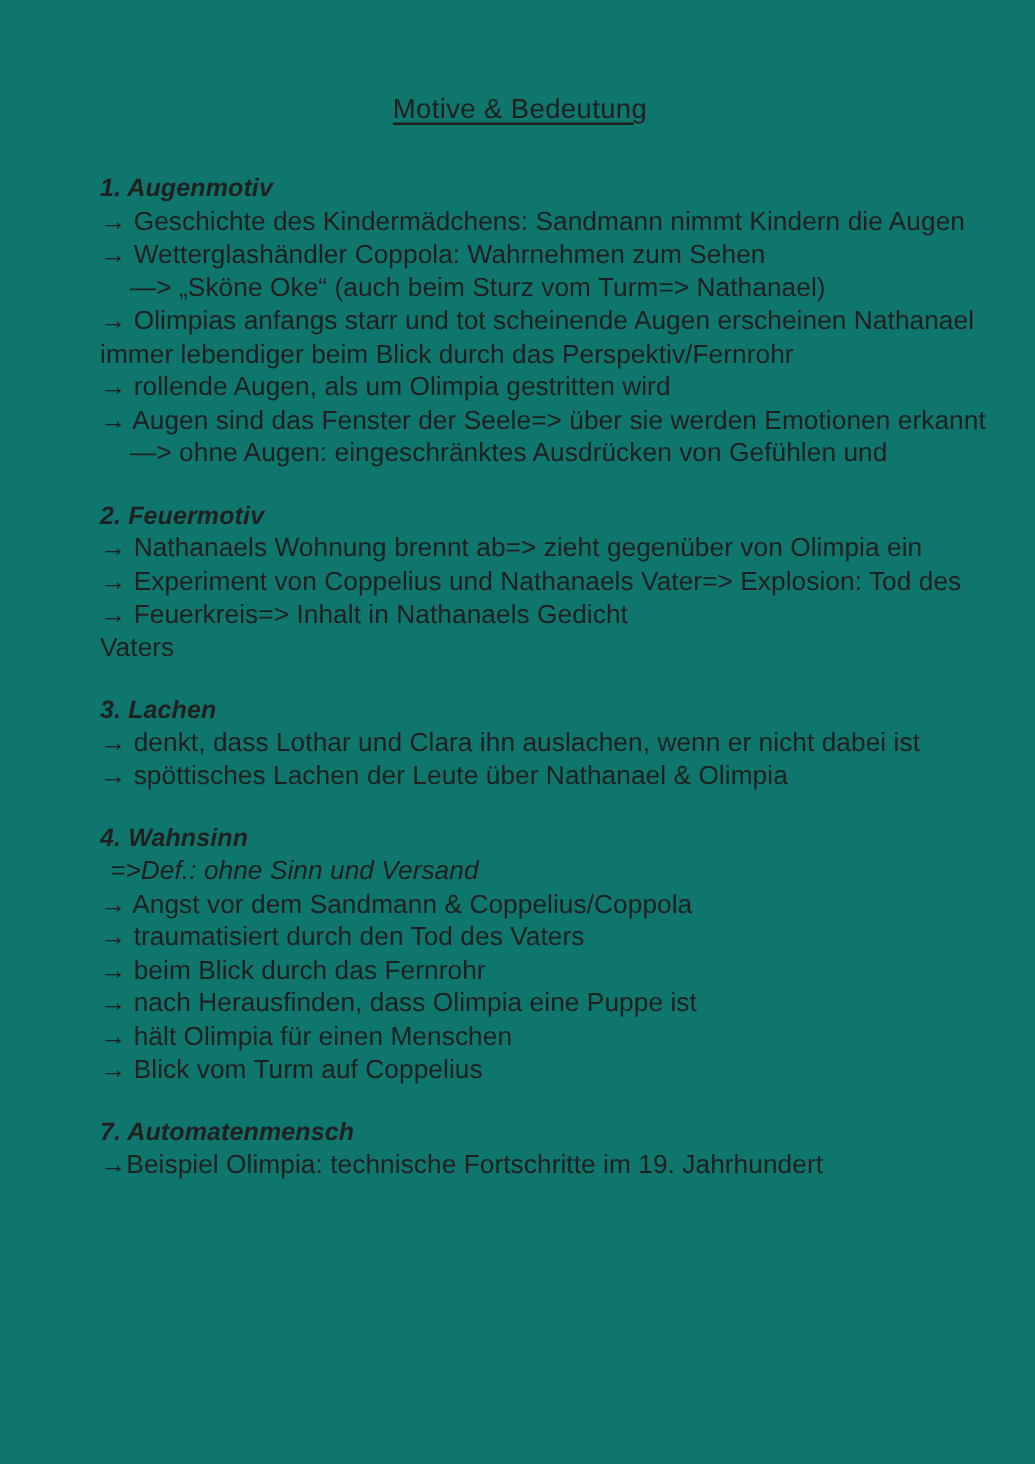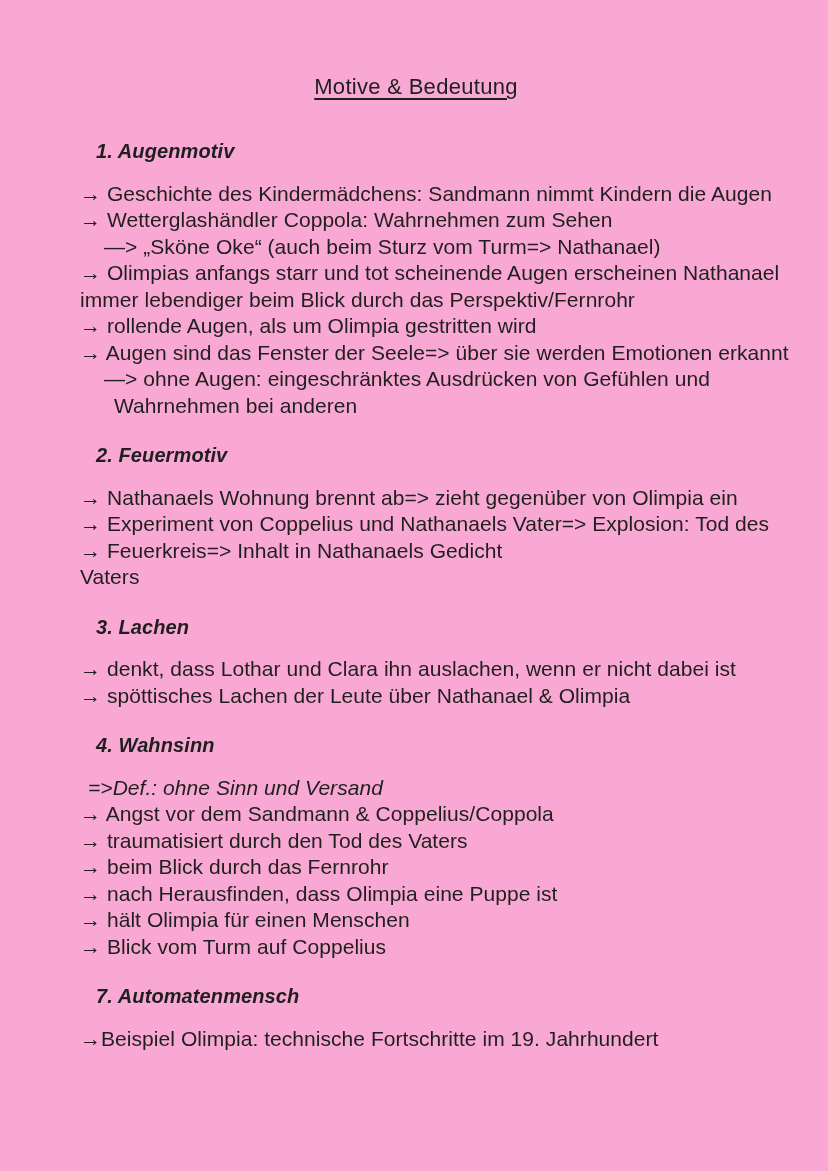--- a/index.html
+++ b/index.html
@@ -5,21 +5,21 @@
 <style>
   html, body {
     margin: 0;
     padding: 0;
     background: #ffffff;
   }
   .page {
     position: relative;
     width: 828px;
     height: 1171px;
-    background: #f9a8d4;
+    background: #0f766e;
     font-family: "Liberation Sans", sans-serif;
     color: #1f1f1f;
     overflow: hidden;
     box-sizing: border-box;
     padding: 72px 76px 0 80px;
   }
   .title {
     margin: 0 0 36px 0;
     font-size: 22px;
     font-weight: 400;
@@ -31,21 +31,21 @@
     letter-spacing: 0.3px;
     width: 672px;
   }
   .section {
     margin-top: 23px;
   }
   .section:first-of-type {
     margin-top: 0;
   }
   .heading {
-    margin: 16px;
+    margin: 0;
     font-size: 20px;
     font-weight: 700;
     font-style: italic;
     line-height: 26.5px;
     letter-spacing: 0.1px;
   }
   .line {
     font-size: 21px;
     line-height: 26.5px;
     white-space: nowrap;
@@ -65,21 +65,20 @@
   <section class="section">
     <h2 class="heading">1. Augenmotiv</h2>
     <div class="line">→ Geschichte des Kindermädchens: Sandmann nimmt Kindern die Augen</div>
     <div class="line">→ Wetterglashändler Coppola: Wahrnehmen zum Sehen</div>
     <div class="line i1">—&gt; „Sköne Oke“ (auch beim Sturz vom Turm=&gt; Nathanael)</div>
     <div class="line">→ Olimpias anfangs starr und tot scheinende Augen erscheinen Nathanael</div>
     <div class="line">immer lebendiger beim Blick durch das Perspektiv/Fernrohr</div>
     <div class="line">→ rollende Augen, als um Olimpia gestritten wird</div>
     <div class="line">→ Augen sind das Fenster der Seele=&gt; über sie werden Emotionen erkannt</div>
     <div class="line i1">—&gt; ohne Augen: eingeschränktes Ausdrücken von Gefühlen und</div>
-    <div class="line i2">Wahrnehmen bei anderen</div>
   </section>
 
   <section class="section">
     <h2 class="heading">2. Feuermotiv</h2>
     <div class="line">→ Nathanaels Wohnung brennt ab=&gt; zieht gegenüber von Olimpia ein</div>
     <div class="line">→ Experiment von Coppelius und Nathanaels Vater=&gt; Explosion: Tod des</div>
     <div class="line">→ Feuerkreis=&gt; Inhalt in Nathanaels Gedicht</div>
     <div class="line">Vaters</div>
   </section>
 

